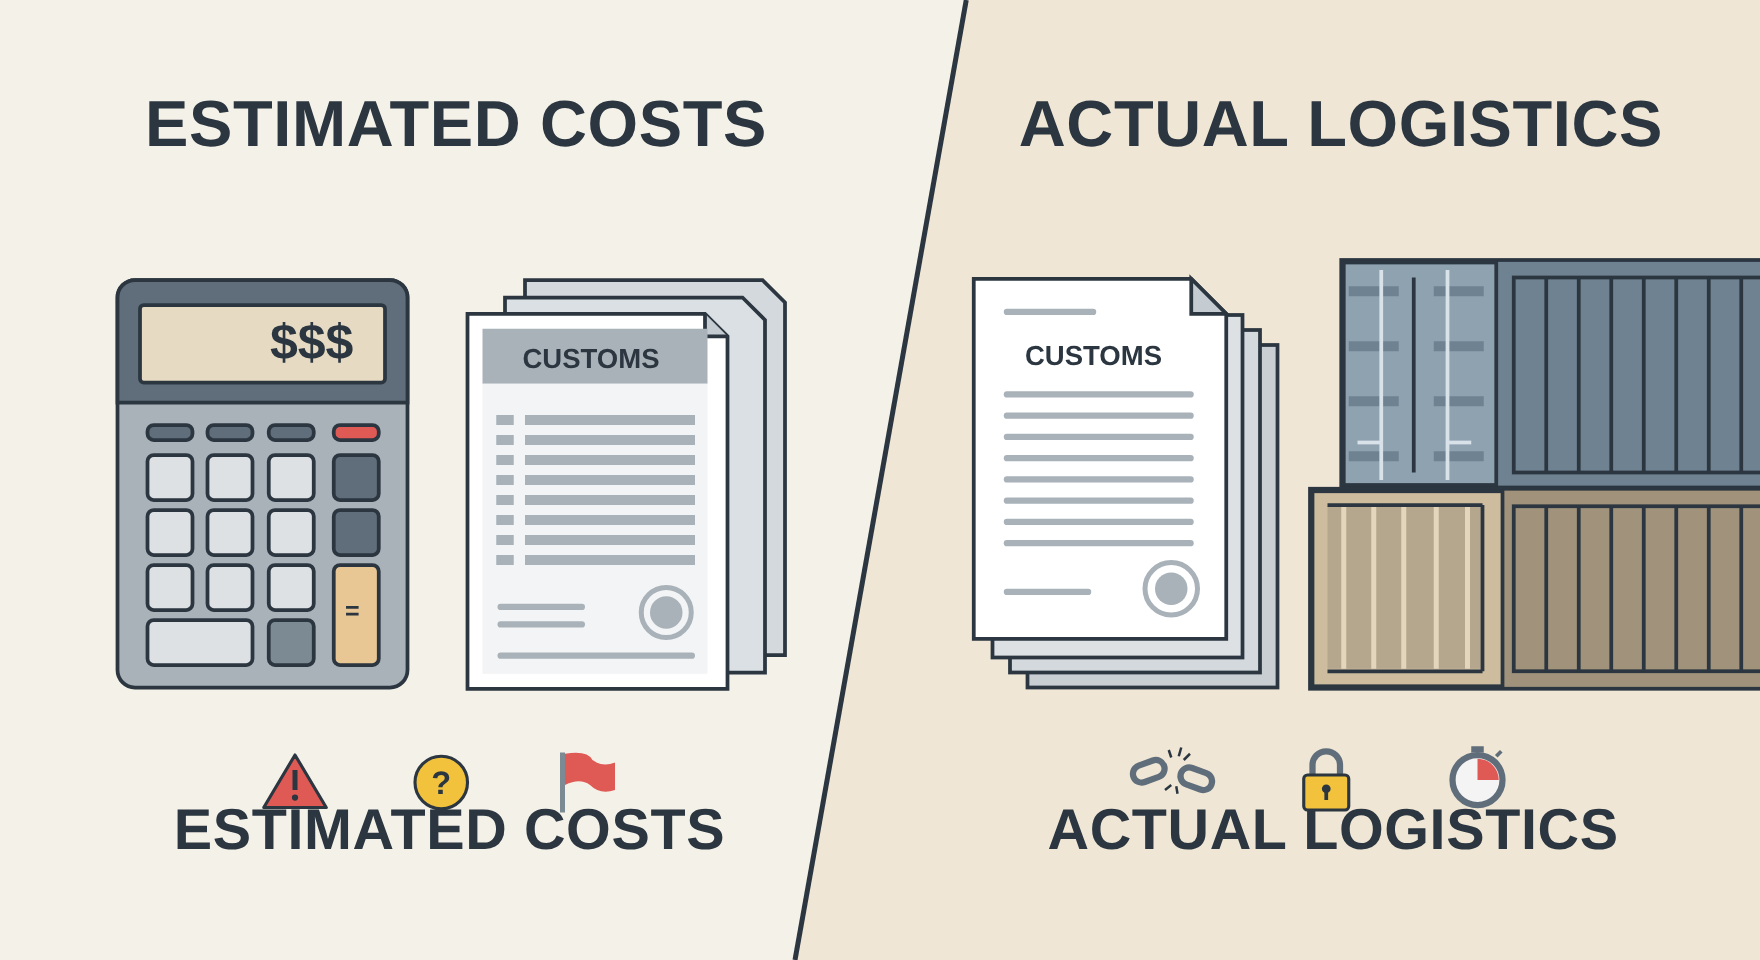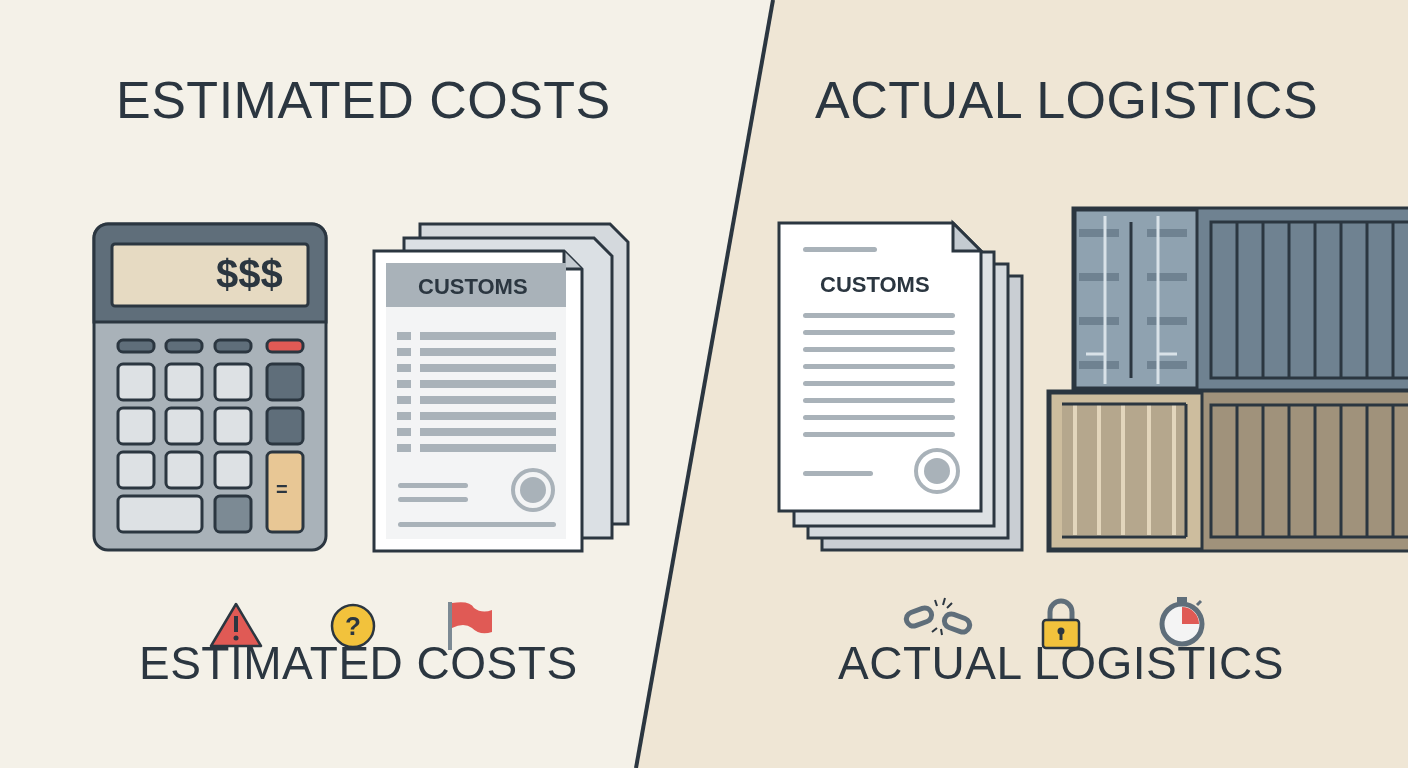--- a/index.html
+++ b/index.html
@@ -1,20 +1,20 @@
 <!DOCTYPE html>
 <html><head>
 <meta charset="utf-8">
 <style>
   html, body { margin:0; padding:0; }
   body { width:1408px; height:768px; overflow:hidden; position:relative; font-family:"Liberation Sans", sans-serif; }
   .bg-left { position:absolute; inset:0; background:#f4f1e8; }
   .bg-right { position:absolute; inset:0; background:#efe6d5; clip-path: polygon(773px 0, 1408px 0, 1408px 768px, 636px 768px); }
   .divider { position:absolute; left:0; top:0; }
-  .title { position:absolute; font-weight:400; color:#2b3640; letter-spacing:0.5px; white-space:nowrap; }
+  .title { position:absolute; font-weight:700; color:#2b3640; letter-spacing:0.5px; white-space:nowrap; }
   .title-top { font-size:52px; top:70px; }
   .title-bottom { font-size:46px; top:636px; }
   .illus { position:absolute; left:0; top:0; }
 </style>
 </head>
 <body>
 
 <div class="bg-left"></div>
 <div class="bg-right"></div>
 

